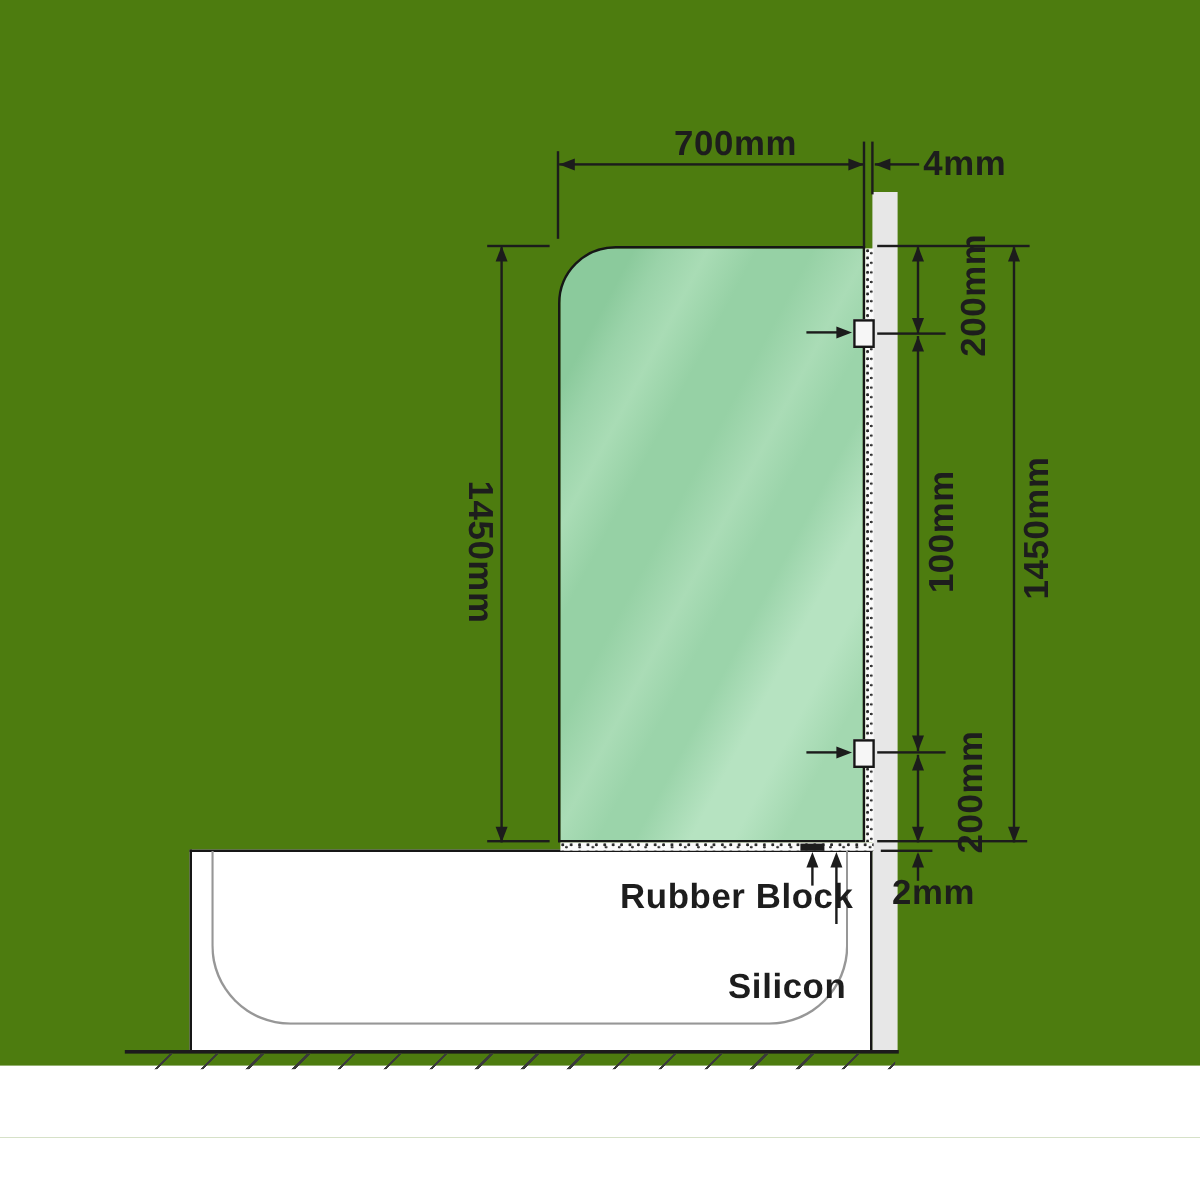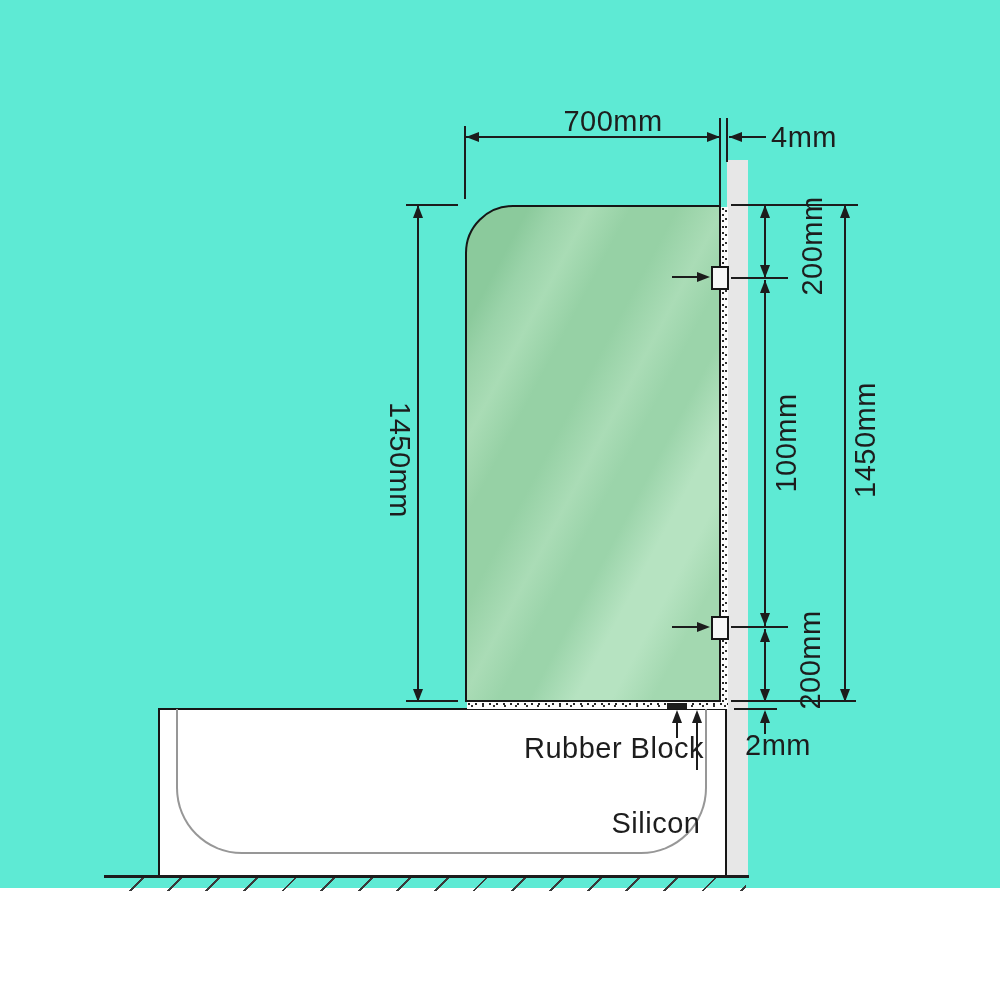--- a/index.html
+++ b/index.html
@@ -1,19 +1,20 @@
 <!DOCTYPE html>
 <html><head>
 <meta charset="utf-8">
 <style>
   html,body{margin:0;padding:0;background:#fff;}
   #canvas{
     position:relative;width:1000px;height:948px;overflow:hidden;
-    background:#5eead4;
+    background:#4d7c0f;
     font-family:"Liberation Sans", sans-serif;
+    font-weight:bold;
   }
   .abs{position:absolute;}
   .ln{position:absolute;background:#1c1c1c;}
   .lbl{
     position:absolute;color:#1d1d1d;font-size:29px;line-height:1;
     white-space:nowrap;letter-spacing:0.5px;
   }
   .ctr{transform:translate(-50%,-50%);}
   .rotcw{transform:translate(-50%,-50%) rotate(90deg);}
   .rotccw{transform:translate(-50%,-50%) rotate(-90deg);}

